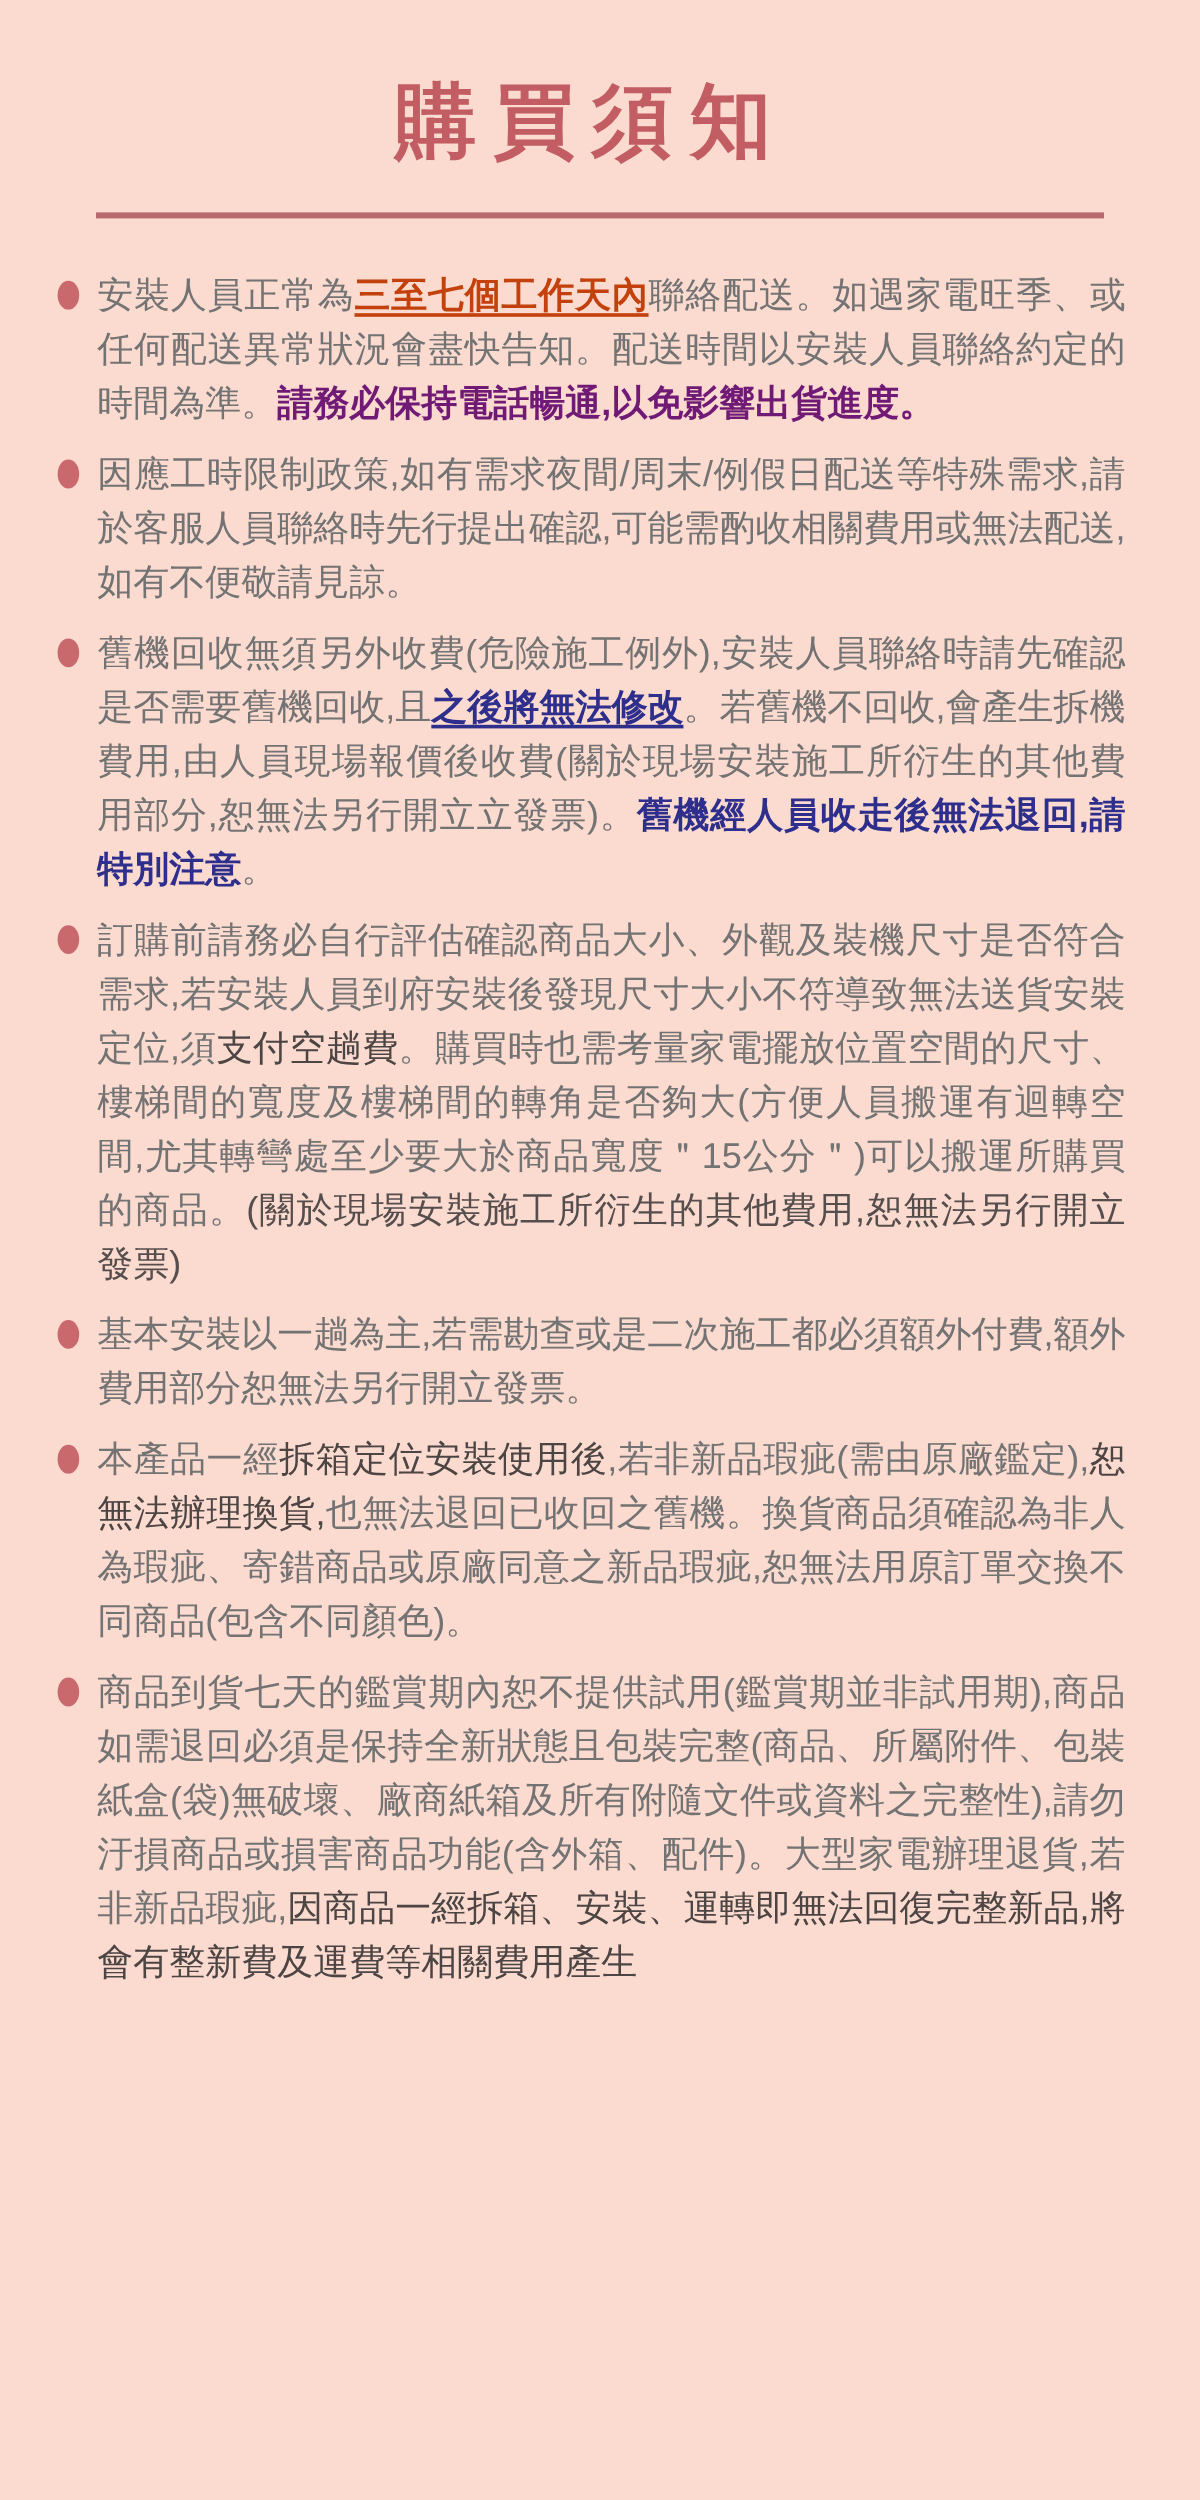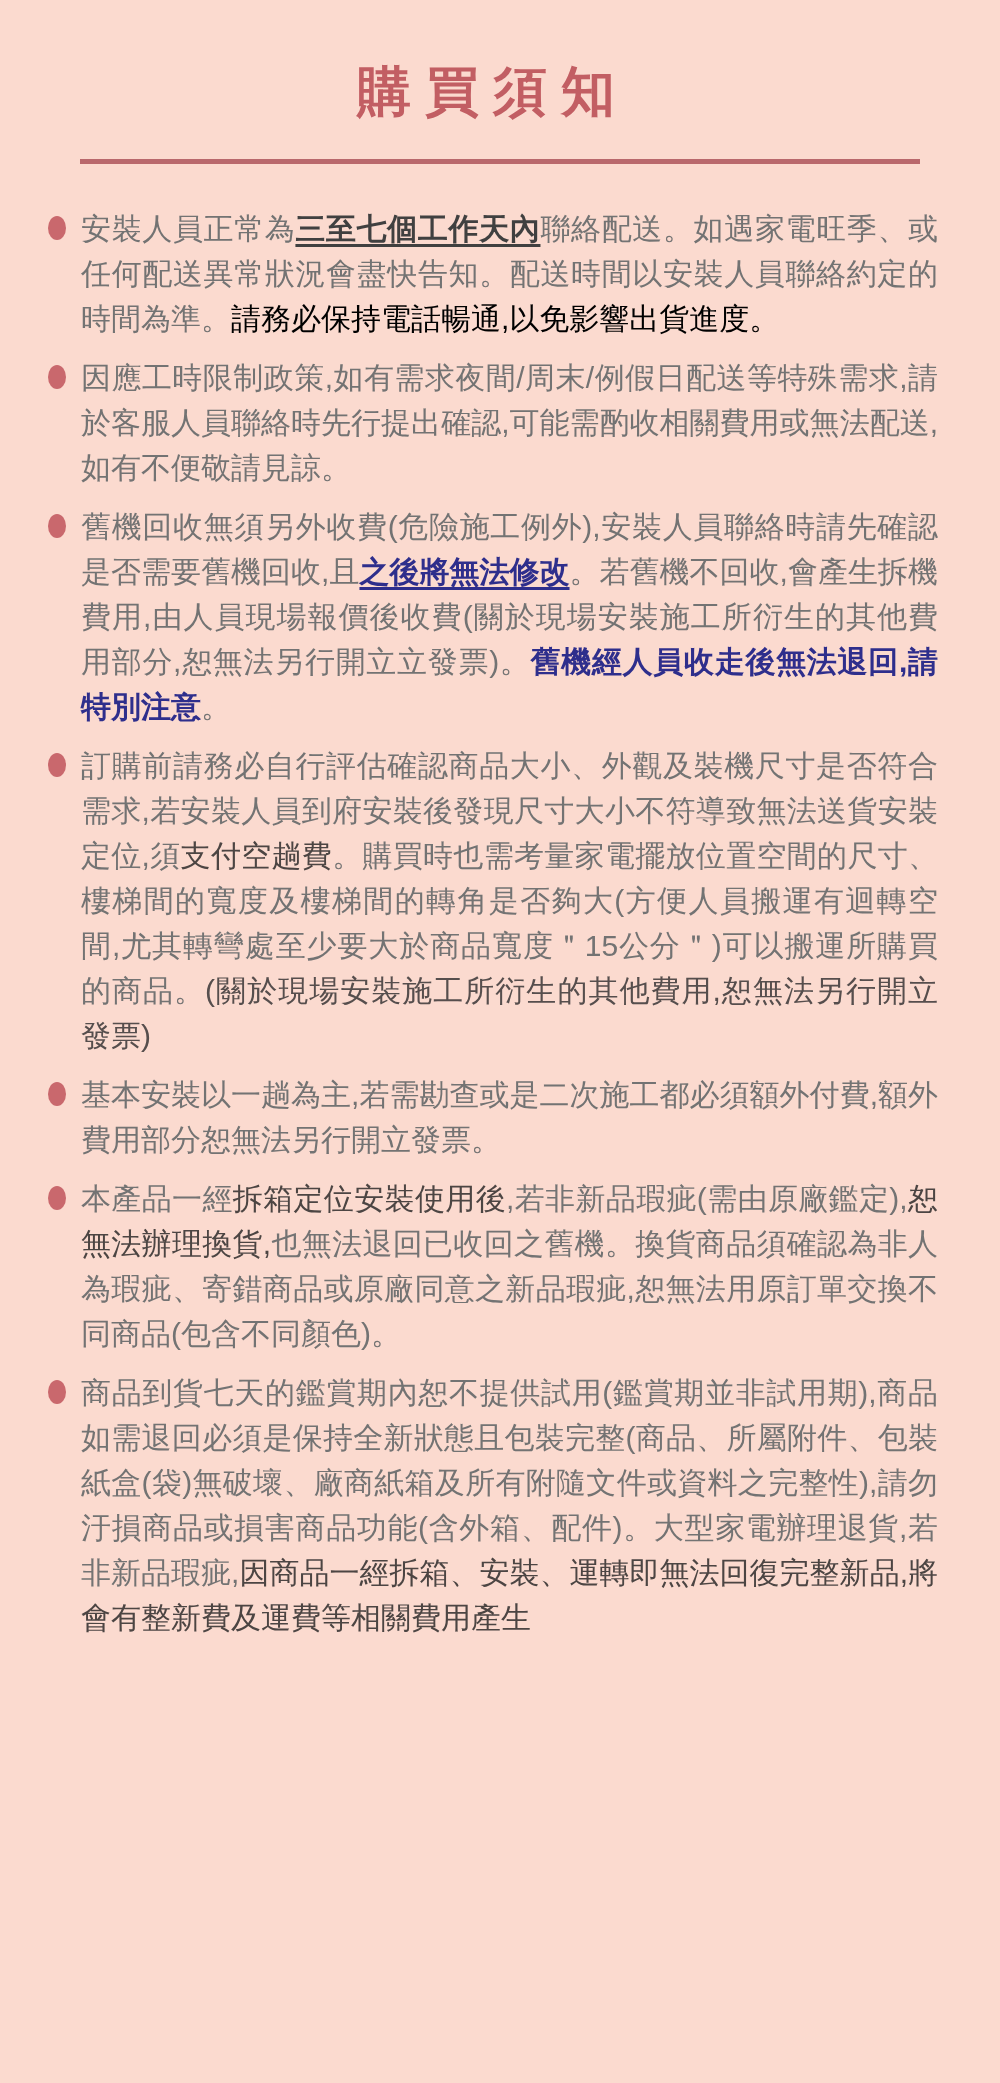--- a/index.html
+++ b/index.html
@@ -10,21 +10,21 @@
   .page {
     width:1000px;
     min-height:2083px;
     box-sizing:border-box;
     padding:30px 62px 70px 48px;
     background:#fbdacf;
   }
   .page-title {
     margin:26px 0 30px;
     text-align:center;
-    font-size:54px;
+    font-size:68px;
     font-weight:bold;
     letter-spacing:14px;
     color:#c25e63;
   }
   .title-divider {
     border:none;
     height:5px;
     background:#b9686c;
     margin:0 18px 0 32px;
   }
@@ -46,23 +46,23 @@
   .bullet-dot {
     flex:0 0 auto;
     width:18px;
     height:24px;
     border-radius:50%;
     background:#c9686d;
     margin-top:10px;
   }
   .notice-text { margin:0; flex:1; }
   .seg-body { color:#737373; }
-  .seg-body-bold { color:#000000; font-weight:normal; }
+  .seg-body-bold { color:#701a75; font-weight:bold; }
   .seg-maroon-bold-underline {
-    color:#404040; font-weight:bold;
+    color:#c2410c; font-weight:bold;
     text-decoration:underline; text-underline-offset:5px;
   }
   .seg-navy-bold-underline {
     color:#2e2e8c; font-weight:bold;
     text-decoration:underline; text-underline-offset:5px;
   }
   .seg-navy-bold { color:#2e2e8c; font-weight:bold; }
   .seg-green-bold { color:#18a24d; font-weight:bold; }
   .seg-charcoal { color:#564e4d; }
   .seg-charcoal-bold { color:#4c4543; font-weight:normal; }

